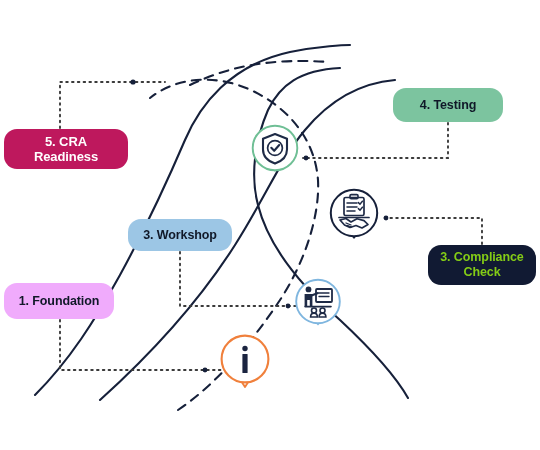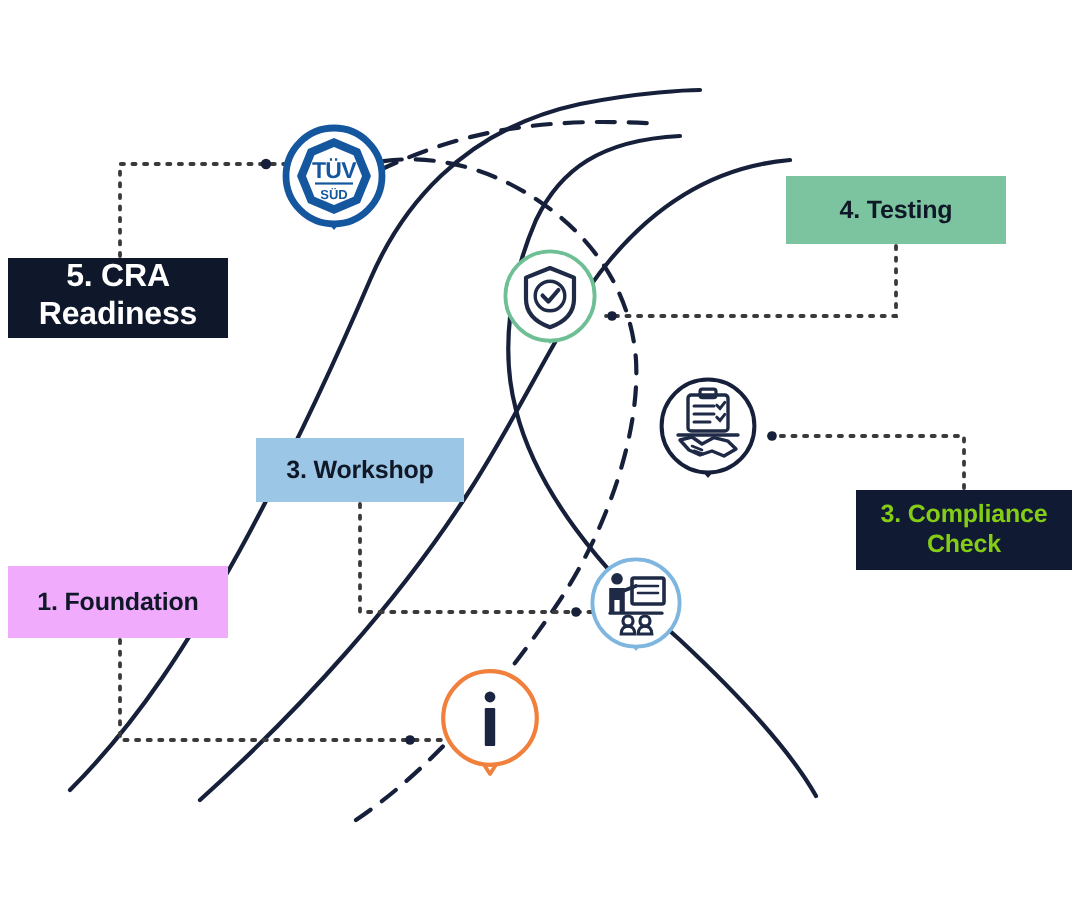--- a/index.html
+++ b/index.html
@@ -10,26 +10,27 @@
   .label-box{
     position:absolute;
     display:flex;align-items:center;justify-content:center;
     text-align:center;
     font-weight:700;
     line-height:1.18;
     letter-spacing:-0.1px;
     box-sizing:border-box;
     padding:2px 4px;
     z-index:5;
+    border-radius:13px;
   }
   #box-foundation{left:4px;  top:283px; width:110px; height:36px; background:#f0abfc; color:#101828; font-size:12.5px;}
   #box-workshop{  left:128px;top:219px; width:104px; height:32px; background:#9CC6E5; color:#101828; font-size:12.5px;}
   #box-compliance{left:428px;top:245px; width:108px; height:40px; background:#111A33; color:#84cc16; font-size:12.5px;}
   #box-testing{   left:393px;top:88px;  width:110px; height:34px; background:#7CC49F; color:#101828; font-size:12.5px;}
-  #box-cra{       left:4px;  top:129px; width:110px; height:40px; background:#0f172a; color:#ffffff; font-size:16px;}
+  #box-cra{       left:4px;  top:129px; width:124px; height:40px; background:#be185d; color:#ffffff; font-size:13px;}
 
   .node{position:absolute;z-index:6;}
   .node svg{display:block;}
 </style>
 </head>
 <body>
 
 <div id="canvas">
 
   <svg class="layer" viewBox="0 0 540 450">
@@ -78,31 +79,20 @@
   <div class="label-box" id="box-foundation">1. Foundation</div>
 
   <div class="label-box" id="box-workshop">3. Workshop</div>
 
   <div class="label-box" id="box-compliance">3. Compliance<br>Check</div>
 
   <div class="label-box" id="box-testing">4. Testing</div>
 
   <div class="label-box" id="box-cra">5. CRA<br>Readiness</div>
 
-  <div class="node" style="left:139px;top:62px;">
-    <svg width="56" height="62" viewBox="0 0 56 62">
-      <path d="M28 53 L23 47 L33 47 Z" fill="#15579E"></path>
-      <circle cx="28" cy="26" r="24" fill="#ffffff" stroke="#15579E" stroke-width="3.4"></circle>
-      <polygon points="28,7 41,12.5 46.5,26 41,39.5 28,45 15,39.5 9.5,26 15,12.5" fill="#15579E"></polygon>
-      <polygon points="28,11.5 37.8,15.6 42,26 37.8,36.4 28,40.5 18.2,36.4 14,26 18.2,15.6" fill="#ffffff"></polygon>
-      <text x="28" y="27" text-anchor="middle" font-family="'Liberation Sans',sans-serif" font-size="11.5" font-weight="700" fill="#15579E" letter-spacing="-0.3">TÜV</text>
-      <rect x="18.5" y="29.2" width="19" height="1.1" fill="#15579E"></rect>
-      <text x="28" y="37.5" text-anchor="middle" font-family="'Liberation Sans',sans-serif" font-size="6.5" font-weight="700" fill="#15579E">SÜD</text>
-    </svg>
-  </div>
 
   <div class="node" style="left:249px;top:124px;">
     <svg width="52" height="58" viewBox="0 0 52 58">
       <path d="M26 48 L21.5 42.5 L30.5 42.5 Z" fill="#6FBF95"></path>
       <circle cx="26" cy="24" r="22.3" fill="#ffffff" stroke="#6FBF95" stroke-width="1.9"></circle>
       <path d="M26 10 L38 14.8 L38 25.5 C38 32.8 32.8 37.2 26 39.6 C19.2 37.2 14 32.8 14 25.5 L14 14.8 Z" fill="none" stroke="#1E2A46" stroke-width="2.1" stroke-linejoin="round"></path>
       <circle cx="26" cy="24" r="7.4" fill="none" stroke="#1E2A46" stroke-width="1.7"></circle>
       <polyline points="22.3,23.8 25.2,26.8 30.2,21" fill="none" stroke="#1E2A46" stroke-width="2.1" stroke-linecap="round" stroke-linejoin="round"></polyline>
     </svg>
   </div>

